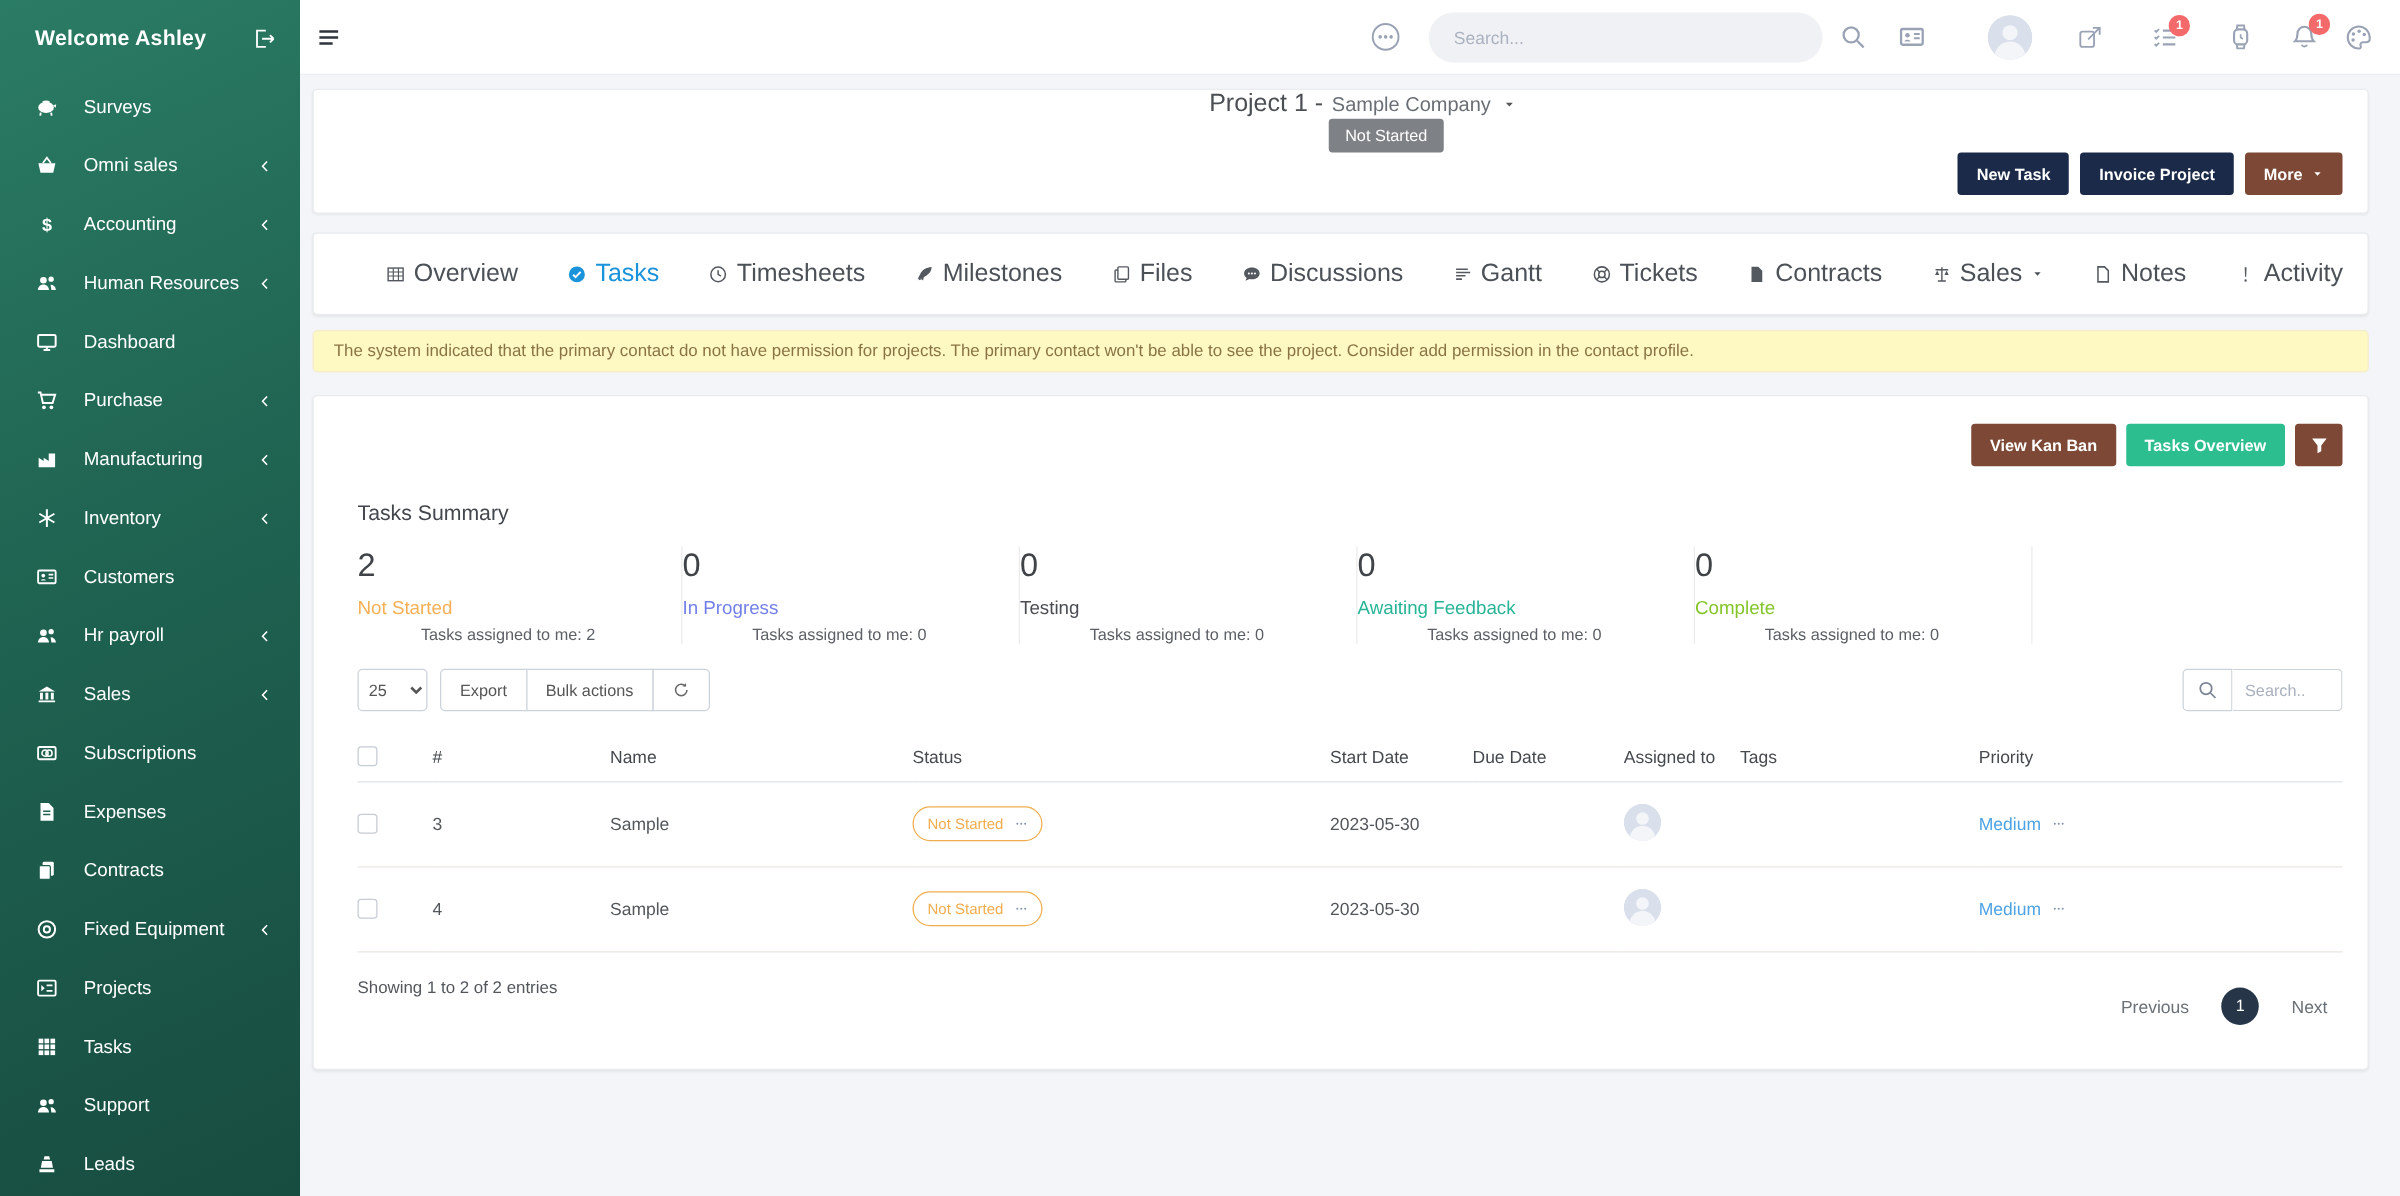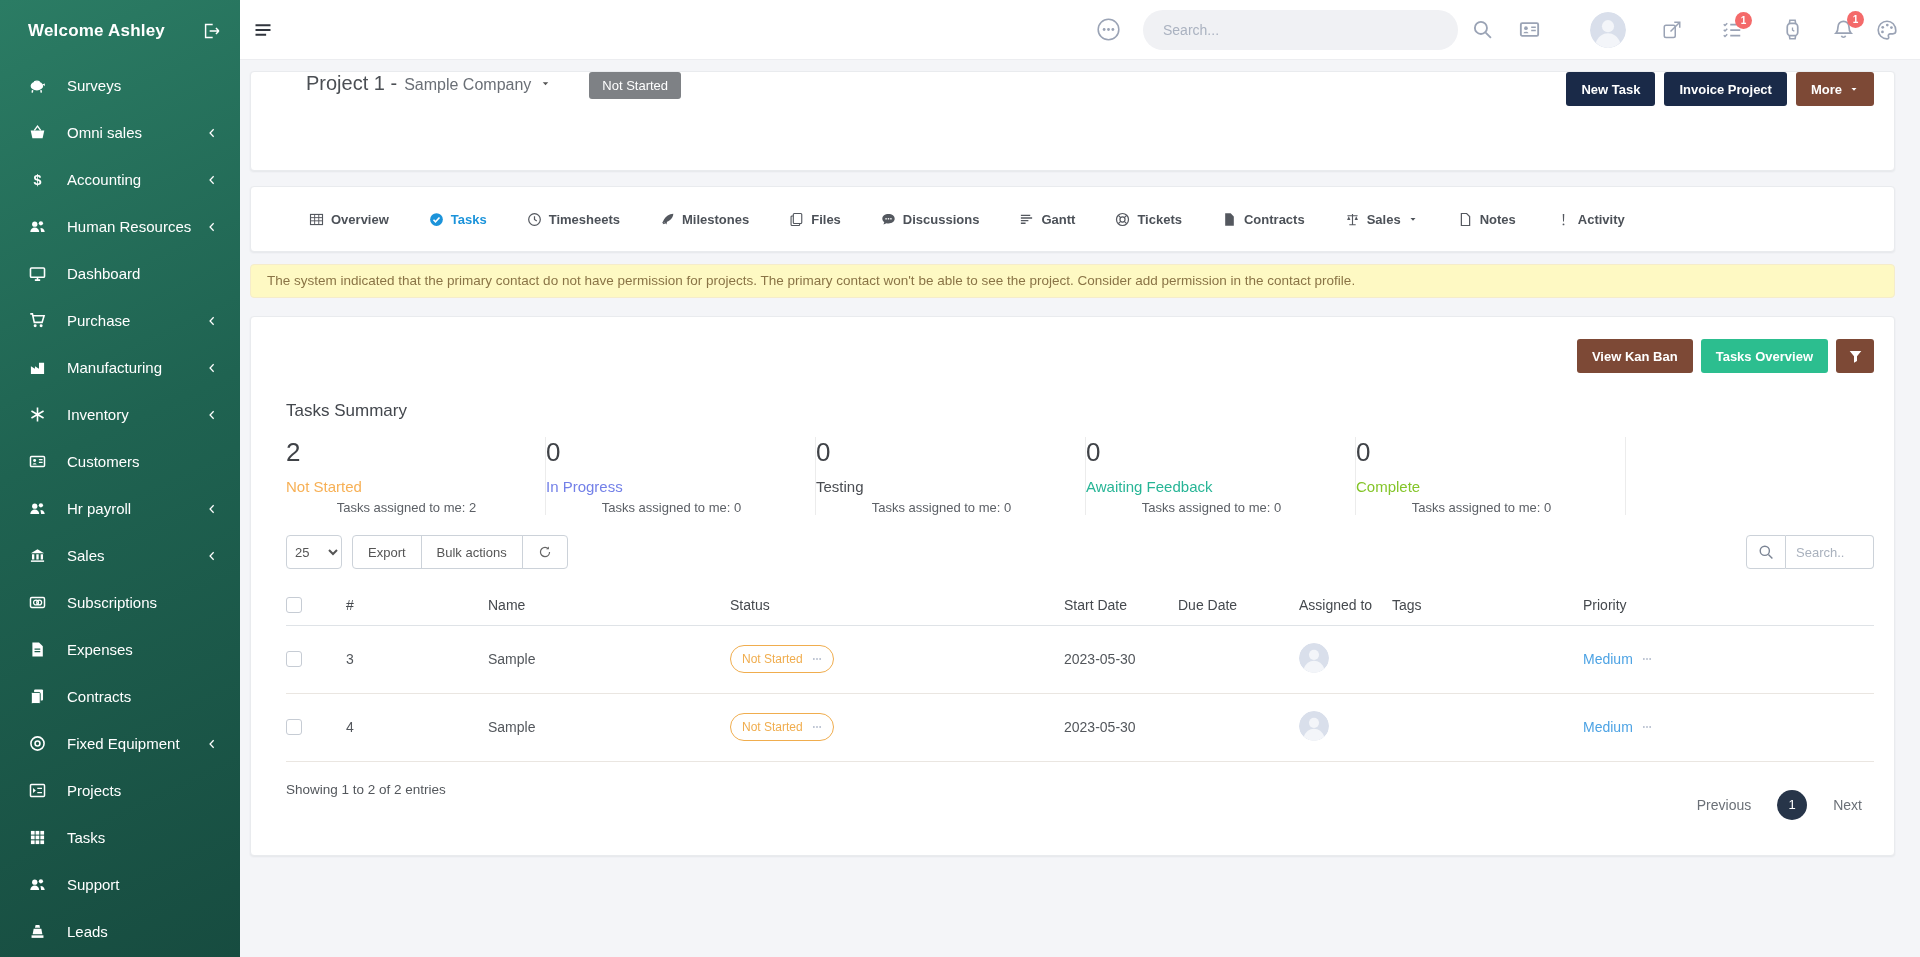--- a/index.html
+++ b/index.html
@@ -42,36 +42,36 @@
   .i-todo { font-size:20px; margin-right:40px; }
   .i-watch { font-size:21px; margin-right:30px; }
   .i-bell { font-size:21px; margin-right:22px; }
   .i-palette { font-size:22px; }
   .nbadge { position:absolute; top:-8px; right:-10px; background:#f46a6a; color:#fff; font-size:10px; font-weight:700; width:17px; height:17px; border-radius:50%; display:flex; align-items:center; justify-content:center; }
 
   .content { flex:1; padding:11px 25px 0 10px; overflow:hidden; }
   .card { background:#fff; border:1px solid #e9ebee; border-radius:4px; box-shadow:0 1px 2px rgba(30,40,60,.07); }
 
   
-  .project-card { height:100px; display:flex; align-items:flex-start; padding:0 20px 0 55px; margin-bottom:15px; }
+  .project-card { height:100px; display:flex; align-items:center; padding:0 20px 0 55px; margin-bottom:15px;flex-direction:column; }
   .pc-title { display:flex; align-items:baseline; }
   .pc-name { font-size:20px; color:#4b4f54; }
   .pc-company { font-size:16px; color:#6a6f76; margin-left:7px; }
   .pc-caret { color:#555; font-size:11px; margin-left:9px; align-self:center; display:flex; cursor:pointer; }
   .status-pill { background:#7e8185; color:#fff; font-size:13px; border-radius:3px; padding:6px 13px; margin-left:38px; }
   .pc-actions { margin-left:auto; display:flex; gap:9px; }
   .btn { border:0; border-radius:3px; font-size:13px; font-weight:700; padding:0 15px; height:34px; color:#fff; display:inline-flex; align-items:center; gap:7px; cursor:pointer; font-family:"Liberation Sans",sans-serif; }
   .btn-navy { background:#1a2a48; }
   .btn-brown { background:#7d4936; }
   .btn-green { background:#2cbe8f; }
   .btn .caret { font-size:10px; display:flex; }
 
   
   .tabs-card { height:66px; display:flex; align-items:center; padding:0 30px 0 58px; margin-bottom:12px; gap:40px; }
-  .tab { display:flex; align-items:center; gap:7px; font-size:13px; color:#4c5158; cursor:pointer; white-space:nowrap;font-weight:bold; }
+  .tab { display:flex; align-items:center; gap:7px; font-size:20px; color:#4c5158; cursor:pointer; white-space:nowrap; }
   .t-icon { font-size:15px; color:#54585f; display:flex; }
   .tab.active, .tab.active .t-icon { color:#1b93da; }
   .t-caret { font-size:10px; color:#4c5158; display:flex; }
 
   
   .alert { background:#fef9c3; border:1px solid #f5eccb; color:#8a7446; font-size:13.5px; height:34px; line-height:32px; border-radius:4px; padding:0 16px; margin-bottom:18px; white-space:nowrap; overflow:hidden; }
 
   
   .main-card { padding:22px 20px 24px 35px; min-height:540px; }
   .actions-row { display:flex; justify-content:flex-end; gap:8px; }

